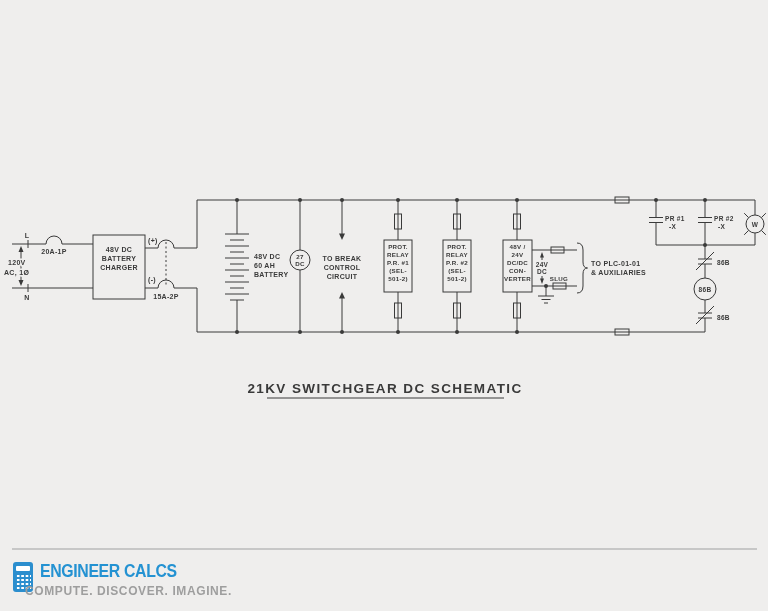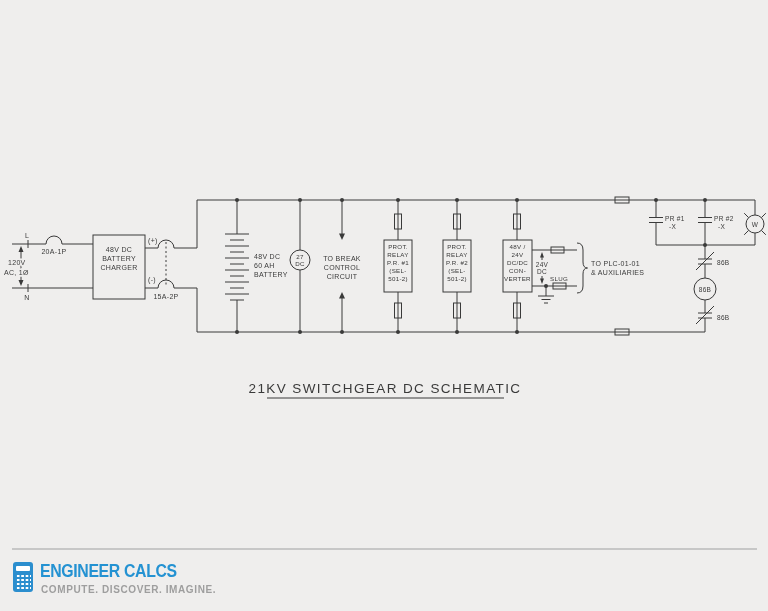--- a/index.html
+++ b/index.html
@@ -1,21 +1,21 @@
 <!DOCTYPE html>
 <html><head>
 <meta charset="utf-8">
 <style>
   html,body{margin:0;padding:0;}
   body{
     width:768px;height:611px;position:relative;overflow:hidden;
     background:#efeeed;
     font-family:"Liberation Sans", sans-serif;
   }
-  #stage{position:absolute;left:0;top:0;width:768px;height:611px;}
+  #stage{position:absolute;left:0;top:0;width:768px;height:611px;font-weight:bold;}
   svg text{
     fill:#3a3a3a;
     font-family:"Liberation Sans", sans-serif;
     letter-spacing:0.3px;
   }
   svg .wire{stroke:#3a3a3a;stroke-width:1;fill:none;}
   svg .sym{stroke:#3a3a3a;stroke-width:1;fill:none;}
   svg .dot{fill:#3a3a3a;stroke:none;}
   svg .arrow{fill:#3a3a3a;stroke:none;}
   svg .masked{paint-order:stroke;stroke:#efeeed;stroke-width:3px;}
@@ -36,22 +36,22 @@
     background-image:radial-gradient(#ffffff 34%, rgba(255,255,255,0) 36%);
     background-size:4.4px 4.0px;
   }
   #brand-text{
     position:absolute;left:27px;top:0px;
     color:#2492d2;font-weight:bold;font-size:18px;line-height:20px;
     letter-spacing:-0.4px;white-space:nowrap;
     transform:scaleX(0.88);transform-origin:left center;
   }
   #tagline-text{
-    position:absolute;left:28px;top:23px;
-    color:#9e9e9e;font-weight:bold;font-size:10px;letter-spacing:0.6px;white-space:nowrap;
+    position:absolute;left:12px;top:23px;
+    color:#9e9e9e;font-weight:bold;font-size:12px;letter-spacing:0.6px;white-space:nowrap;
   }
 </style>
 </head>
 <body>
 
 <div id="stage">
 <svg width="768" height="611" viewBox="0 0 768 611" xmlns="http://www.w3.org/2000/svg">
 
   <g>
     <path class="wire" d="M12,244 H46 M62,244 H93 M12,288 H93 M28,240 V248 M28,284 V292"></path>

